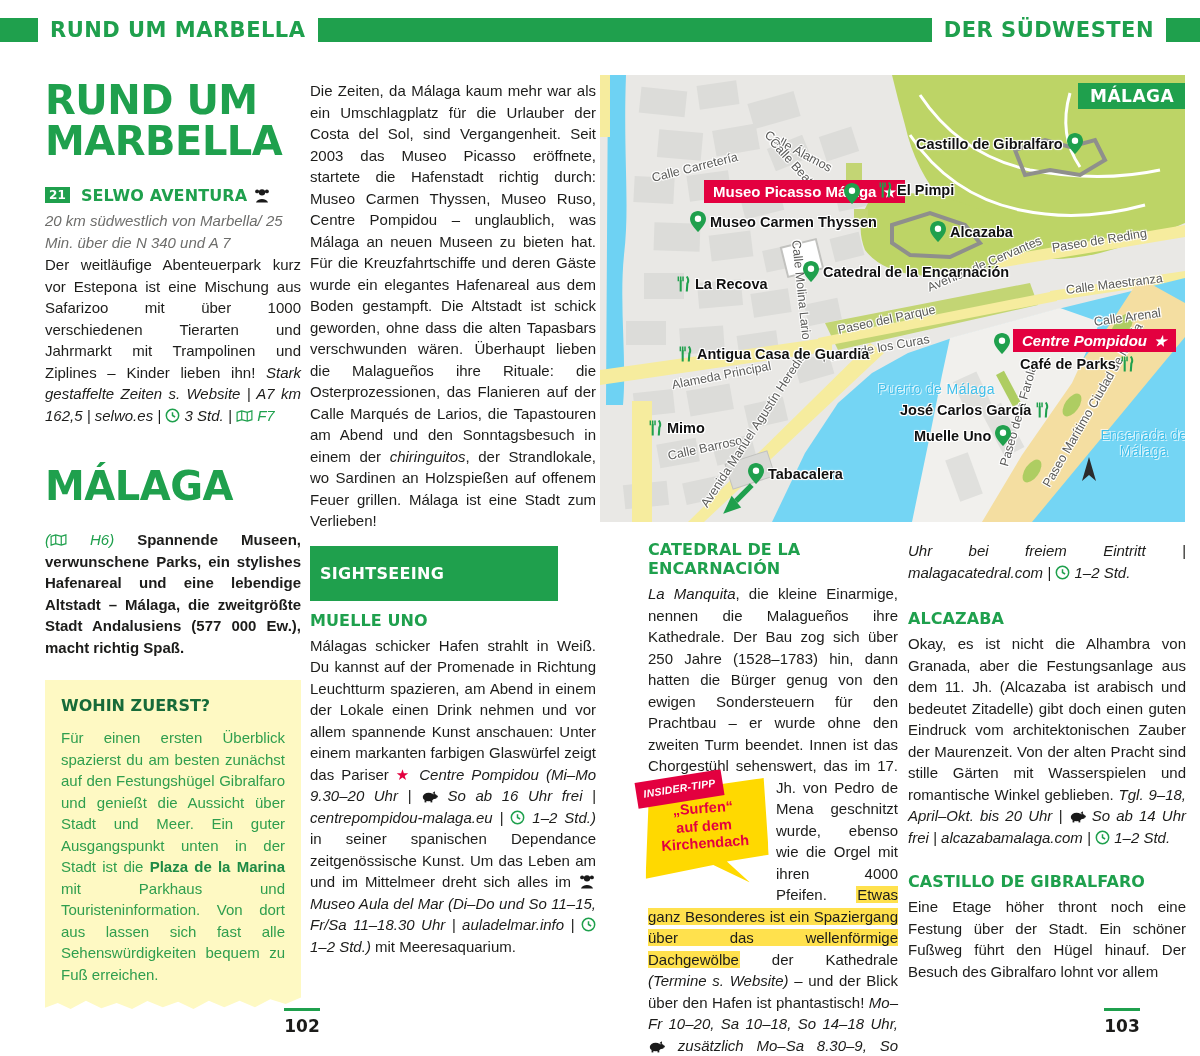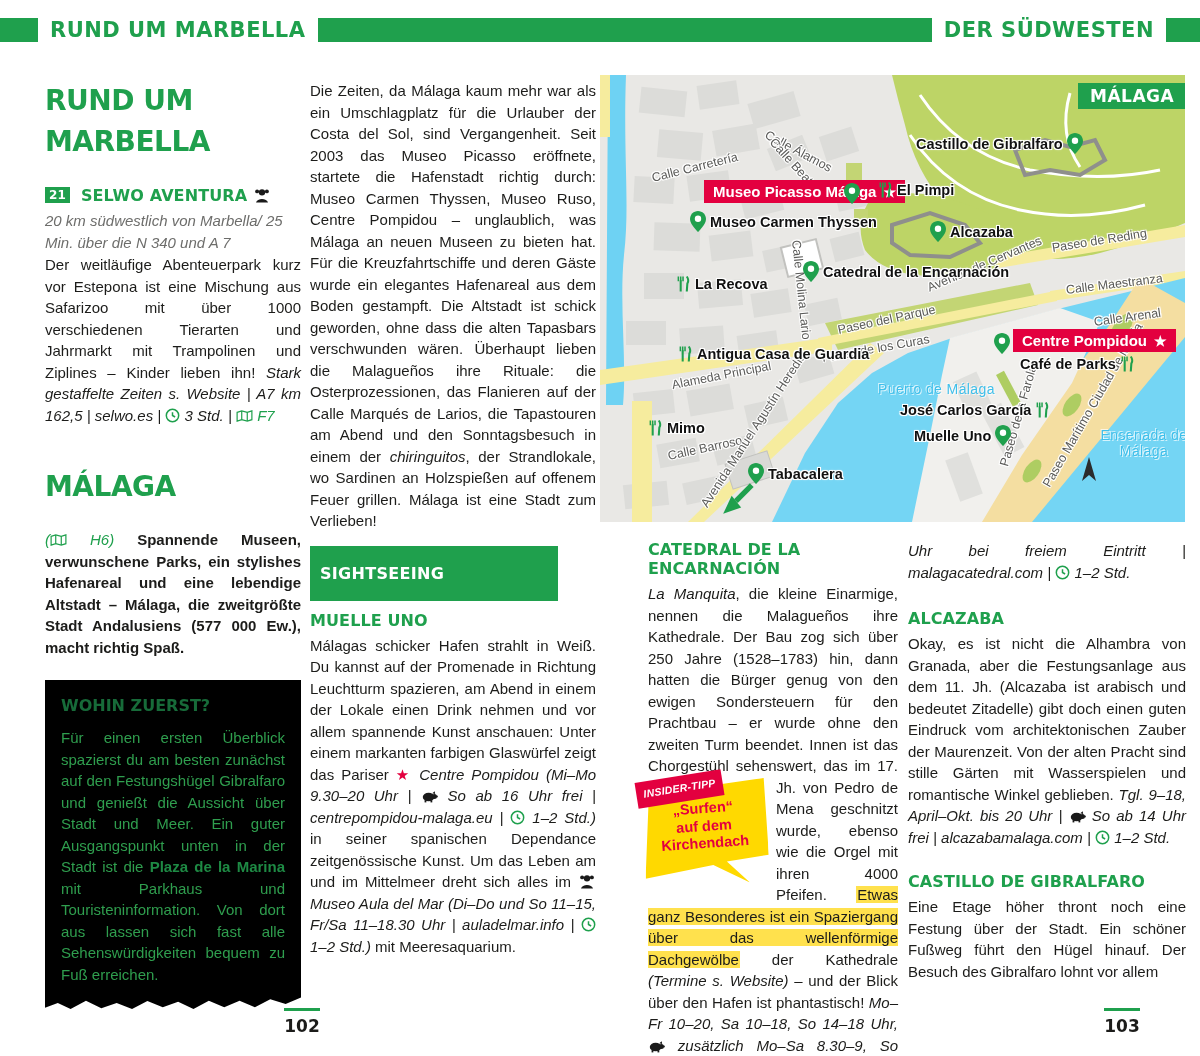--- a/index.html
+++ b/index.html
@@ -13,37 +13,37 @@
   .hbar-right{width:34px;}
   .htitle{font-family:"DejaVu Sans","Liberation Sans",sans-serif;font-weight:bold;
           font-size:21px;color:#1fa04d;letter-spacing:.5px;white-space:nowrap;}
   
   .body{font-size:15px;line-height:21.5px;text-align:justify;color:#1c1c1a;}
   .it{font-style:italic;}
   .green{color:#1fa04d;}
   .gray-it{font-style:italic;color:#6d6d6b;}
   .hl{background:#ffe14d;padding:0 1px;}
   .big-title{font-family:"DejaVu Sans","Liberation Sans",sans-serif;font-weight:bold;
-             font-size:28px;line-height:41px;color:#1fa04d;letter-spacing:-.5px;}
+             font-size:40px;line-height:41px;color:#1fa04d;letter-spacing:-.5px;}
   .sec-h{font-family:"DejaVu Sans","Liberation Sans",sans-serif;font-weight:bold;
          font-size:16px;color:#1fa04d;margin:0 0 5px 0;letter-spacing:.1px;}
   .num-box{display:inline-block;background:#1fa04d;color:#fff;font-size:12px;font-weight:bold;
            padding:1px 4px;margin-right:11px;vertical-align:2px;}
   .ic svg{width:15px;height:15px;vertical-align:-2px;}
   .ic-map svg{width:17px;height:12px;vertical-align:-1px;}
   .ic-pig svg{width:17px;height:13px;vertical-align:-2px;}
   .ic-fam svg{width:18px;height:15px;vertical-align:-2px;}
   .star-red{color:#e3003f;font-size:15px;}
   
   .col1{position:absolute;left:45px;top:80px;width:256px;}
   .col2{position:absolute;left:310px;top:80px;width:286px;}
   .col3{position:absolute;left:648px;top:540px;width:250px;}
   .col4{position:absolute;left:908px;top:540px;width:278px;}
   
-  .wohin{background:#000000;padding:16px 16px 24px 16px;margin-top:22px;
+  .wohin{background:#fef9c3;padding:16px 16px 24px 16px;margin-top:22px;
          clip-path:polygon(0 0,100% 0,100% 96.5%,94% 98.5%,88% 97%,82% 99.5%,76% 97.5%,70% 99.5%,
          64% 97.5%,58% 100%,52% 97.8%,46% 99.5%,40% 97.6%,34% 100%,28% 98.2%,22% 99.8%,16% 97.5%,
          10% 100%,5% 98.2%,0 99.6%);}
   .wohin-h{font-family:"DejaVu Sans","Liberation Sans",sans-serif;font-weight:bold;font-size:16px;
            color:#176b39;margin-bottom:12px;}
   .wohin-b{font-size:15px;line-height:21.5px;text-align:justify;color:#2f9e4e;}
   .wohin-b b{color:#1e8a44;}
   
   .band{background:#1fa04d;color:#fff;font-family:"DejaVu Sans","Liberation Sans",sans-serif;
         font-weight:bold;font-size:16px;padding:18px 10px;width:228px;margin:14px 0 10px 0;letter-spacing:.3px;}
@@ -295,21 +295,21 @@
       <span>Museo Picasso Málaga</span>
         <span class="star">★</span>
     </div>
     <div class="poi" style="left:244px;top:108px;">
       <span class="pin">
           <svg viewBox="0 0 16 21">
             <use href="#pin-sym"></use>
           </svg>
         </span>
     </div>
-    <div class="redbox" style="left:413px;top:254px;">
+    <div class="redbox" style="left:413px;top:254px;font-style:italic;">
       <span>Centre Pompidou</span>
         <span class="star">★</span>
     </div>
     <div class="poi" style="left:394px;top:258px;">
       <span class="pin">
           <svg viewBox="0 0 16 21">
             <use href="#pin-sym"></use>
           </svg>
         </span>
     </div>

